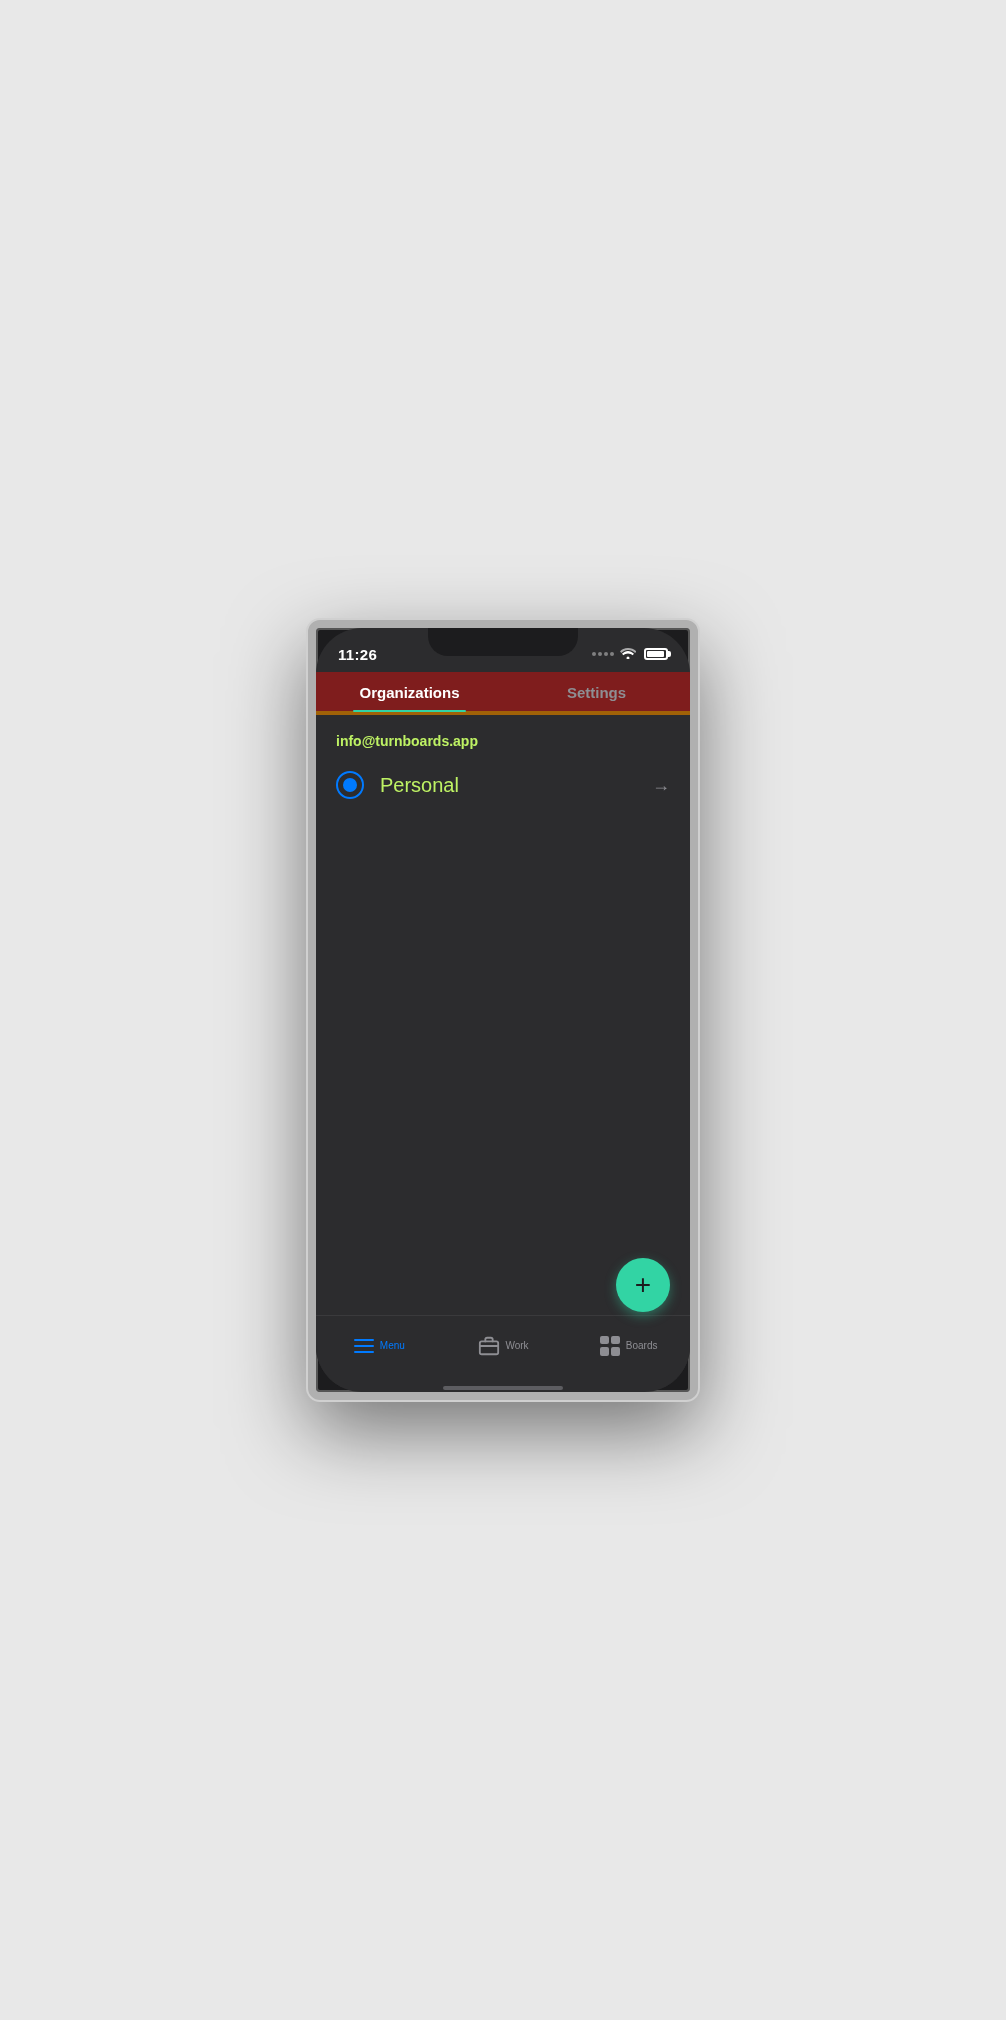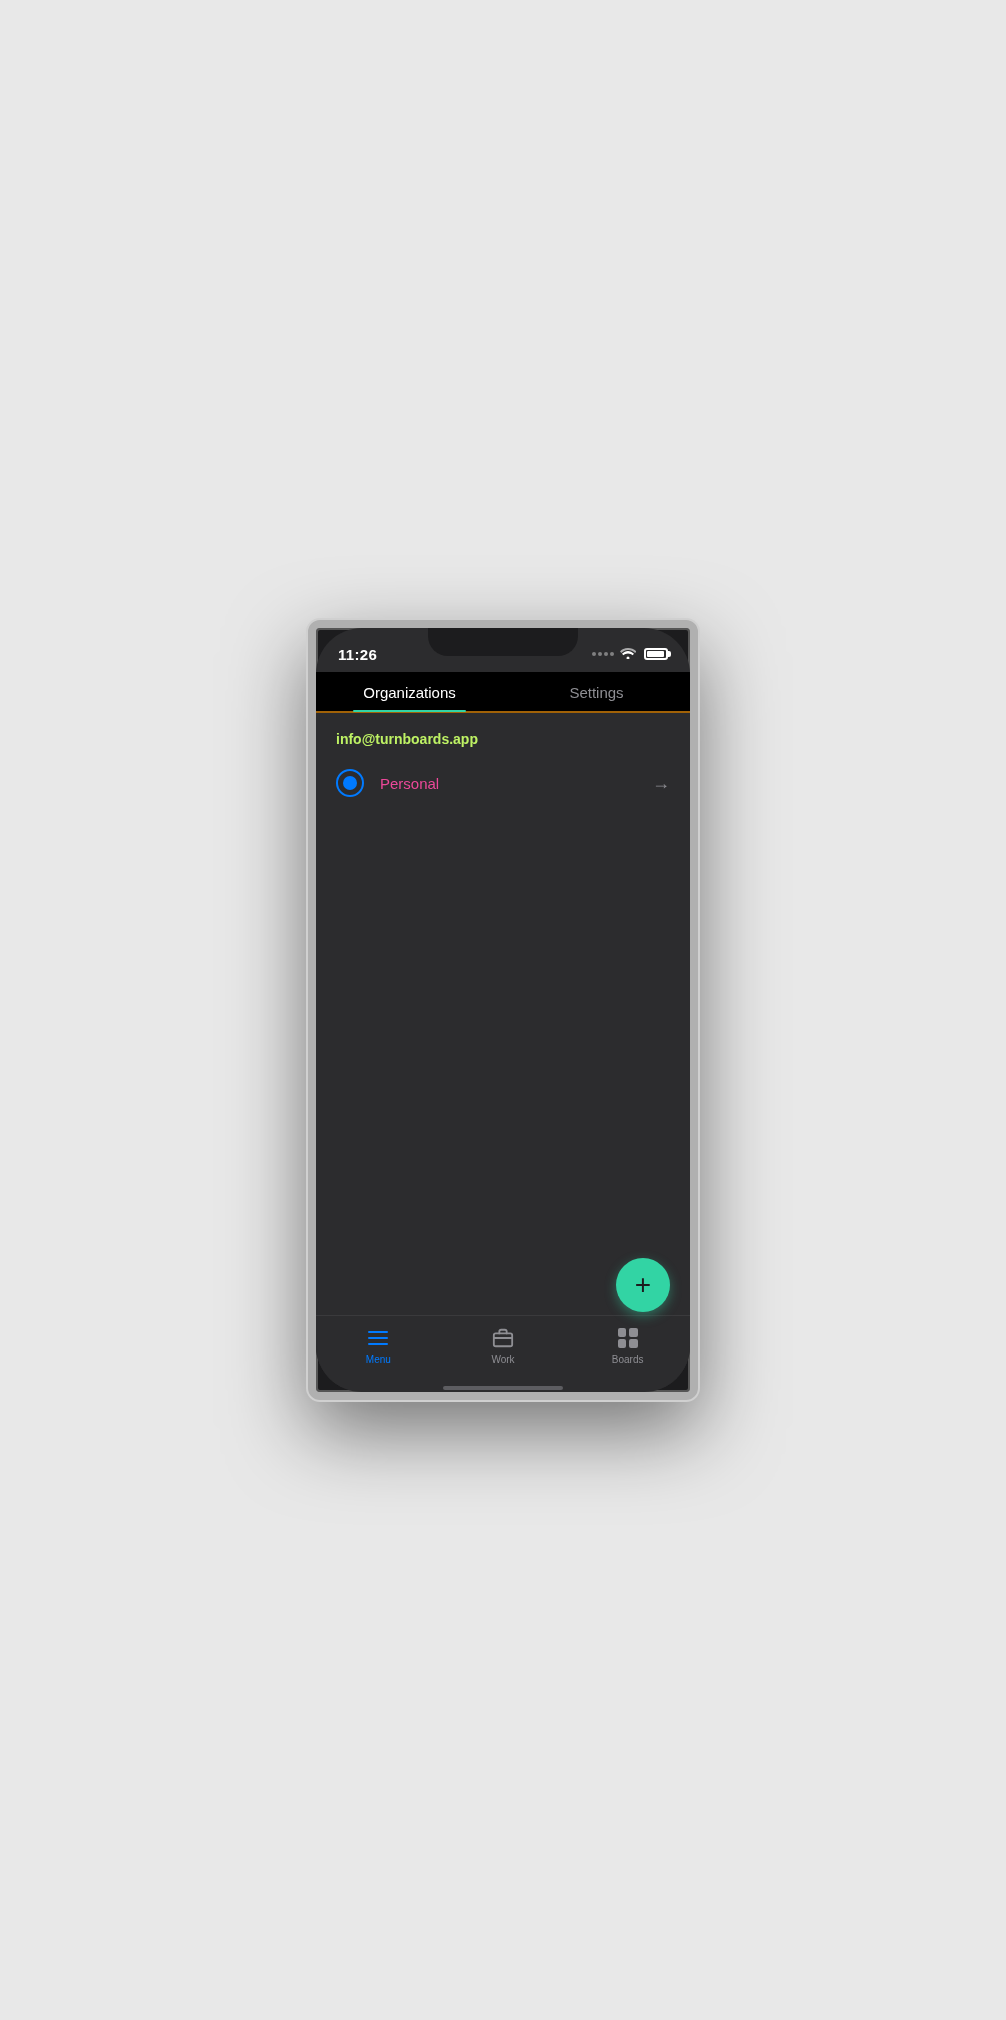--- a/index.html
+++ b/index.html
@@ -147,22 +147,23 @@
       top: 1px;
       bottom: 1px;
       right: 2px;
       background: #ffffff;
       border-radius: 1px;
     }
 
     
     .top-tabs {
       display: flex;
-      border-bottom: 2px solid #a16207;
-      background: #000000;
+      border-bottom: 4px solid #a16207;
+      background: #7f1d1d;
+      font-weight: bold;
     }
     .top-tab {
       flex: 1;
       text-align: center;
       padding: 12px 0 10px;
       font-size: 15px;
       color: #8e8e93;
       position: relative;
       cursor: pointer;
     }
@@ -213,22 +214,22 @@
       flex-shrink: 0;
     }
     .org-radio-inner {
       width: 14px;
       height: 14px;
       border-radius: 50%;
       background: #007aff;
     }
     .org-name {
       flex: 1;
-      font-size: 15px;
-      color: #ec4899;
+      font-size: 20px;
+      color: #bef264;
     }
     .org-arrow {
       color: #8e8e93;
       font-size: 18px;
     }
 
     
     .fab {
       position: absolute;
       right: 20px;
@@ -255,21 +256,21 @@
     .bottom-nav {
       display: flex;
       background: #2c2c2e;
       border-top: 1px solid #3a3a3c;
       padding: 8px 0 20px;
       height: 72px;
     }
     .nav-item {
       flex: 1;
       display: flex;
-      flex-direction: column;
+      flex-direction: row;
       align-items: center;
       justify-content: center;
       gap: 4px;
       cursor: pointer;
     }
     .nav-icon {
       width: 24px;
       height: 24px;
       display: flex;
       align-items: center;

